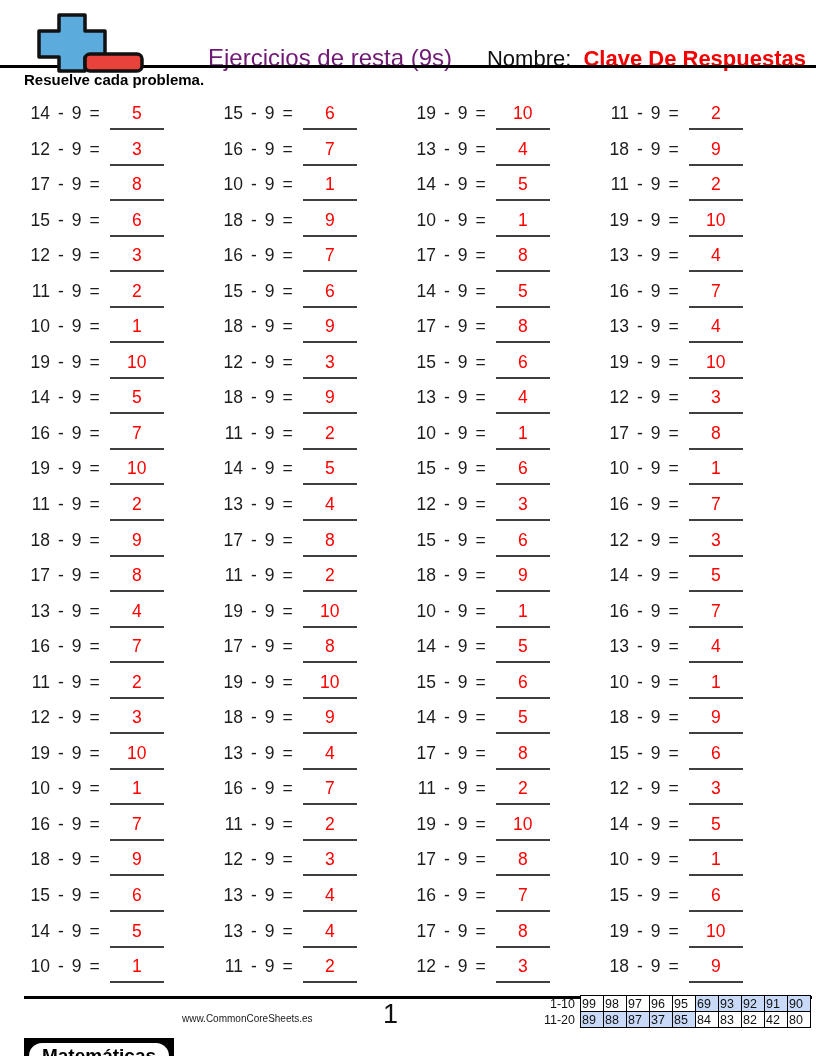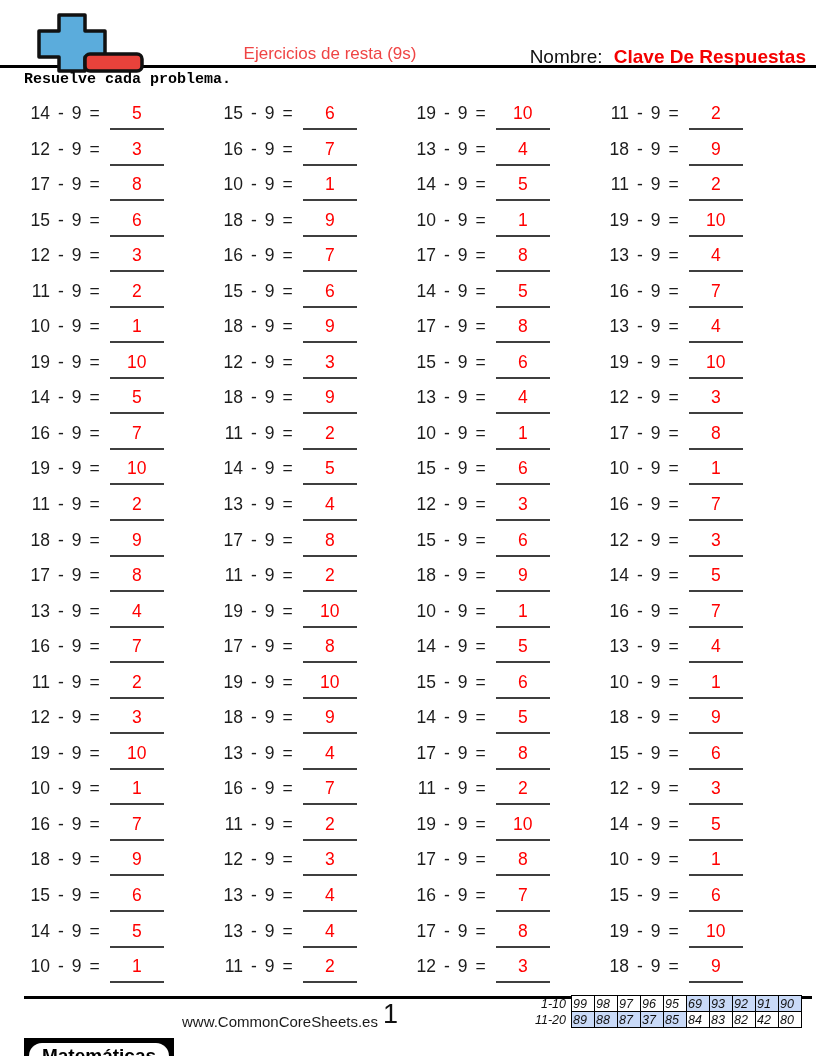--- a/index.html
+++ b/index.html
@@ -3,47 +3,47 @@
 <meta charset="utf-8">
 <style>
   * { box-sizing: border-box; }
   html,body { margin:0; padding:0; background:#ffffff; }
   body { width:816px; height:1056px; font-family:"Liberation Sans", sans-serif; }
   .page { position:relative; width:816px; height:1056px; overflow:hidden; background:#fff; }
 
   
   .logo { position:absolute; left:22px; top:12px; width:130px; height:62px; z-index:3; }
   .title { position:absolute; top:44px; left:330px; transform:translateX(-50%);
-           font-size:17px; color:#ef4444; white-space:nowrap; }
-  .name-row { position:absolute; top:46px; right:10px; font-size:19px; white-space:nowrap; }
+           font-size:24px; color:#701a75; white-space:nowrap; }
+  .name-row { position:absolute; top:46px; right:10px; font-size:22px; white-space:nowrap; }
   .name-label { color:#111; }
   .name-value { color:#f40000; font-weight:bold; margin-left:6px; }
   .header-line { position:absolute; top:65px; left:0; width:816px; height:3px; background:#000; z-index:1; }
-  .instruction { position:absolute; top:71px; left:24px; font-size:15px; font-weight:bold; color:#000;font-family:Liberation Mono, monospace; }
+  .instruction { position:absolute; top:71px; left:24px; font-size:15px; font-weight:bold; color:#000; }
 
   
   .grid { position:absolute; top:96px; left:26px; width:772px; display:flex; }
   .pcol { width:193px; }
   .problem { height:35.55px; line-height:35.55px; white-space:nowrap; font-size:17.5px; color:#1c1c1c; }
   .m  { display:inline-block; width:24px; text-align:right; }
   .op { display:inline-block; padding:0 8px; }
   .eq { display:inline-block; padding:0 8px; }
   .blank { display:inline-block; width:54px; margin-left:2px; line-height:normal;
            border-bottom:2px solid #3f3f3f; text-align:center; vertical-align:baseline;
            padding-bottom:4px; color:#ff0000; }
 
   
   .footer-line { position:absolute; top:996px; left:24px; width:788px; height:3px; background:#000; }
   .brand-box { position:absolute; left:24px; top:999px; width:150px; height:35px; background:#000;
                display:flex; align-items:center; justify-content:center; z-index:2;margin-top:39px; }
   .brand-pill { background:#fff; border-radius:16px; padding:2px 0; width:140px; text-align:center;
                 font-weight:bold; font-size:19px; color:#000; }
-  .website { position:absolute; left:182px; top:1013px; font-size:15px; color:#1a1a1a; }
+  .website { position:absolute; left:182px; top:1013px; font-size:10px; color:#1a1a1a; }
   .page-number { position:absolute; left:383px; top:999px; font-size:27px; color:#111; }
-  .score-table { position:absolute; top:995px; right:14px; border-collapse:collapse; z-index:2;font-style:italic; }
+  .score-table { position:absolute; top:995px; right:5px; border-collapse:collapse; z-index:2; }
   .score-table td { border:1.6px solid #000; min-width:23px; height:16px; text-align:left;
                     font-size:12.5px; color:#111; padding:0 1px; background:#fff; }
   .score-table td.score-label { border:none; background:transparent; padding-right:5px; text-align:right; }
   .score-table td.hl { background:#c9daf8; }
 </style>
 </head>
 <body>
 
 <div class="page">
 

